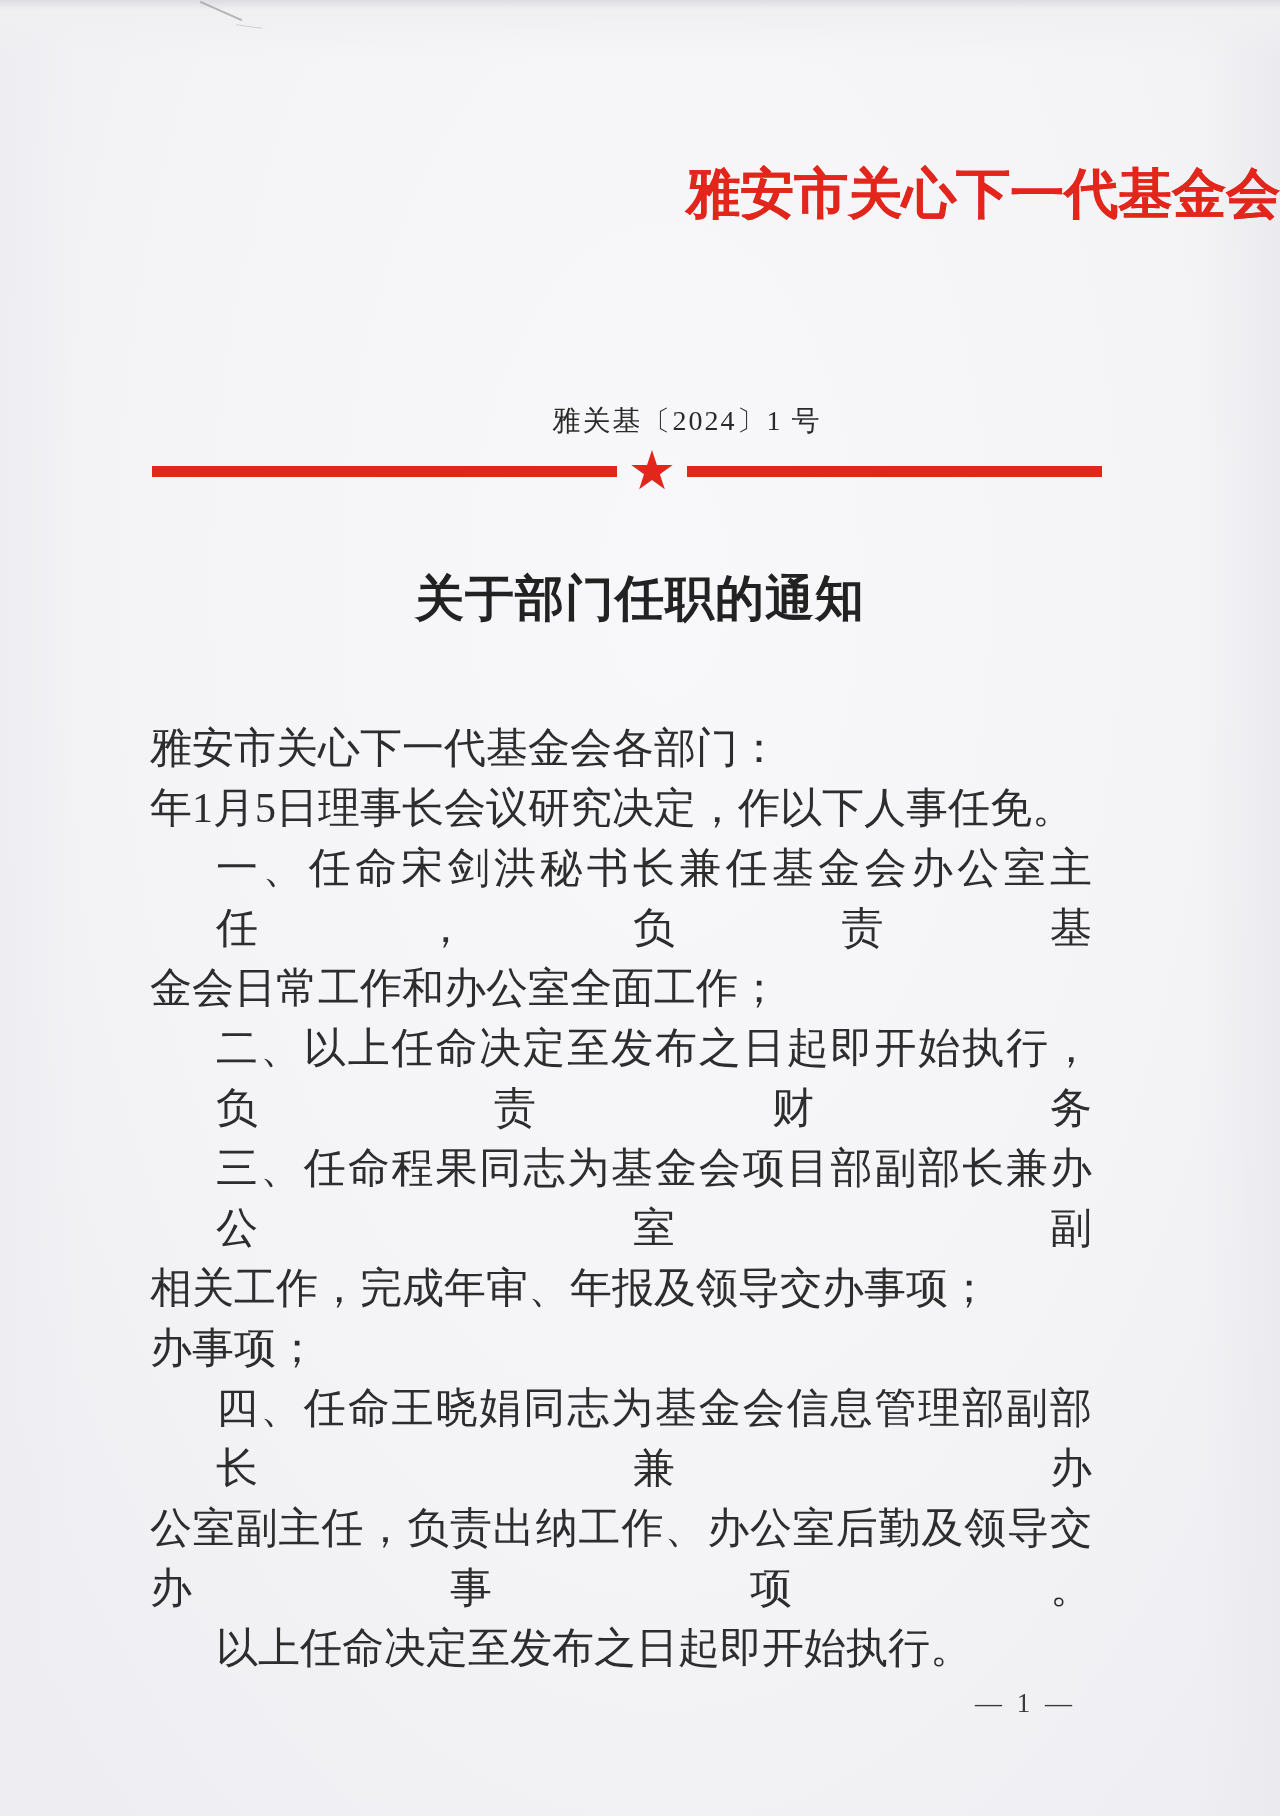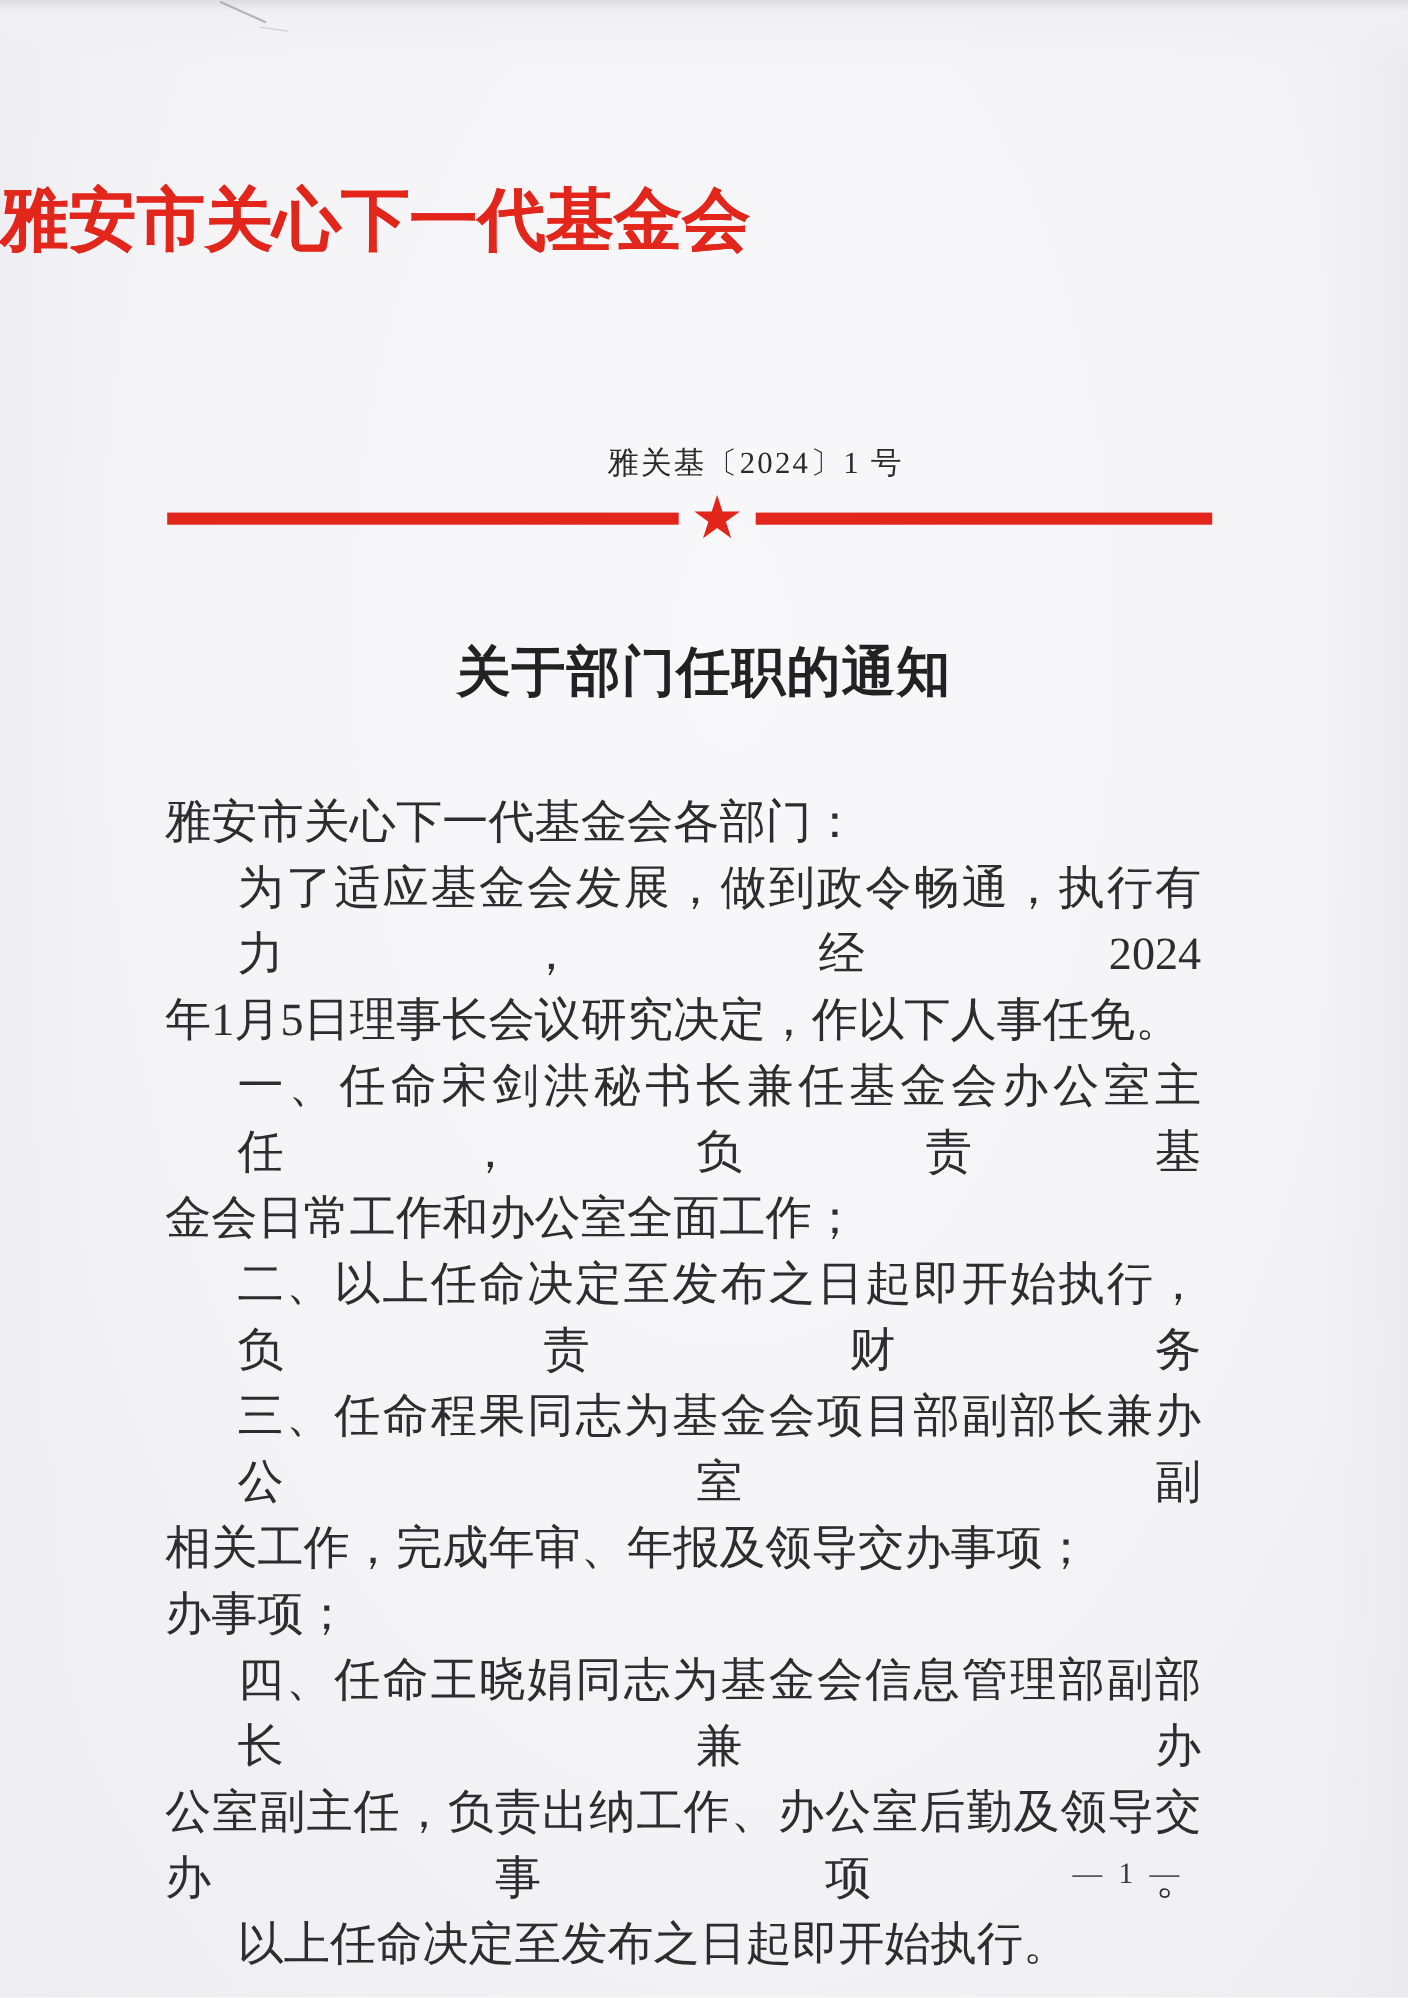--- a/index.html
+++ b/index.html
@@ -37,22 +37,22 @@
     left: 236px; top: 26px;
     width: 26px; height: 1px;
     background: #b9b9bf;
     transform: rotate(8deg);
     opacity: .6;
   }
   .org-name {
     position: absolute;
     left: 0; top: 158px;
     width: 100%;
-    text-align: left;
-    font-size: 62px;
+    text-align: right;
+    font-size: 54px;
     font-weight: 900;
     letter-spacing: 0px;
     color: var(--red);
     text-shadow: 0.5px 0 0 var(--red);
   }
   .doc-number {
     position: absolute;
     left: 0; top: 402px;
     width: 100%;
     text-align: center;
@@ -84,21 +84,20 @@
   }
   .doc-title {
     position: absolute;
     left: 0; top: 566px;
     width: 100%;
     text-align: center;
     font-size: 49px;
     font-weight: bold;
     letter-spacing: 1px;
     color: #222;
-    margin-top: 12px;
   }
   .body-text {
     position: absolute;
     left: 150px; top: 718px;
     width: 942px;
     font-size: 42px;
     color: var(--ink);
   }
   .line {
     line-height: 60px;
@@ -136,21 +135,20 @@
   <div class="divider">
     <span class="bar left"></span>
     <span class="star">★</span>
     <span class="bar"></span>
   </div>
 
   <div class="doc-title">关于部门任职的通知</div>
 
   <div class="body-text">
     <div class="line">雅安市关心下一代基金会各部门：</div>
-    <div class="line indent full">为了适应基金会发展，做到政令畅通，执行有力，经2024</div>
     <div class="line">年1月5日理事长会议研究决定，作以下人事任免。</div>
     <div class="line indent full">一、任命宋剑洪秘书长兼任基金会办公室主任，负责基</div>
     <div class="line">金会日常工作和办公室全面工作；</div>
     <div class="line indent full">二、以上任命决定至发布之日起即开始执行，负责财务</div>
     <div class="line indent full">三、任命程果同志为基金会项目部副部长兼办公室副</div>
     <div class="line">相关工作，完成年审、年报及领导交办事项；</div>
     <div class="line">办事项；</div>
     <div class="line indent full">四、任命王晓娟同志为基金会信息管理部副部长兼办</div>
     <div class="line full">公室副主任，负责出纳工作、办公室后勤及领导交办事项。</div>
     <div class="line indent">以上任命决定至发布之日起即开始执行。</div>

